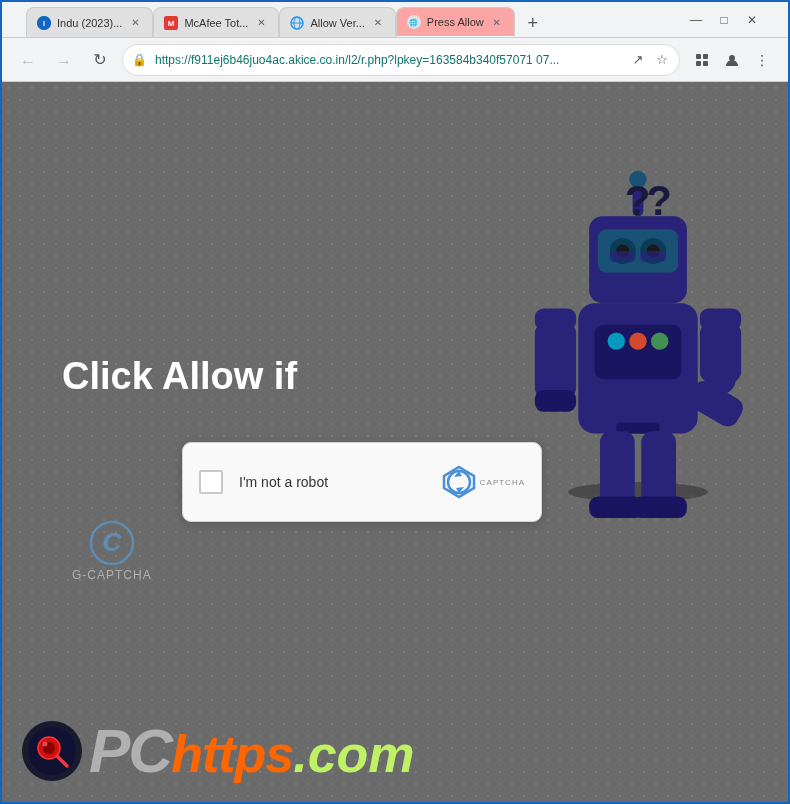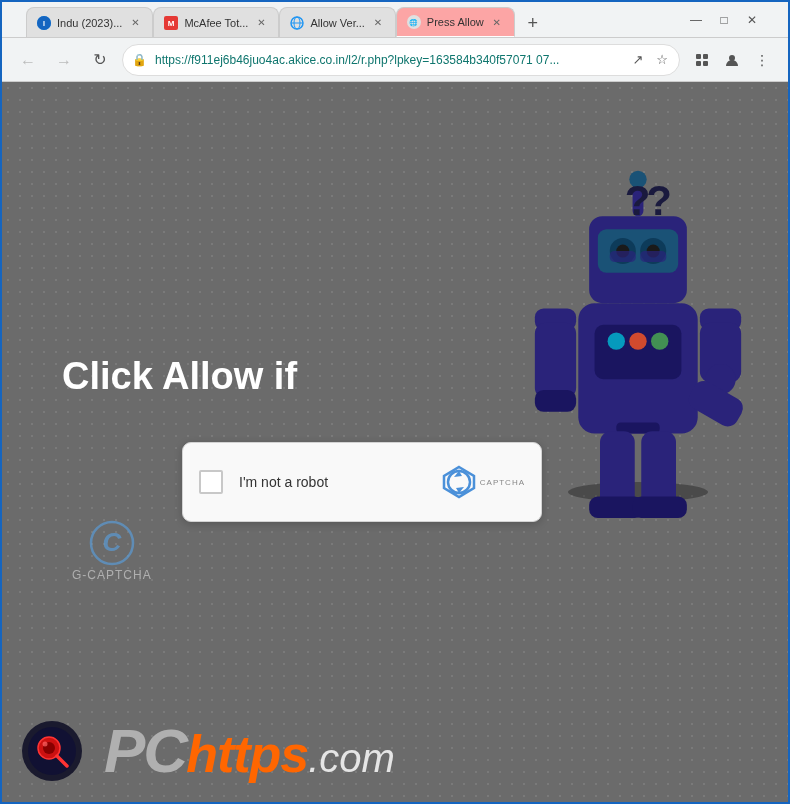--- a/index.html
+++ b/index.html
@@ -340,21 +340,21 @@
       letter-spacing: 1px;
     }
 
     
     .pcrisk-branding {
       position: absolute;
       bottom: 20px;
       left: 20px;
       display: flex;
       align-items: center;
-      gap: 22px;
+      gap: 7px;
       z-index: 3;
     }
 
     .pcrisk-logo-circle {
       width: 60px;
       height: 60px;
       border-radius: 50%;
       background: #1a1a2e;
       display: flex;
       align-items: center;
@@ -600,18 +600,18 @@
           <circle cx="22" cy="22" r="6" fill="#880000"></circle>
           <line x1="30" y1="30" x2="40" y2="40" stroke="#ff3333" stroke-width="3.5" stroke-linecap="round"></line>
 
           <circle cx="18" cy="18" r="2.5" fill="#ff6666" opacity="0.7"></circle>
         </svg>
       </div>
 
       <div style="display:flex;align-items:baseline;gap:0;">
         <span style="font-size:62px;font-weight:900;font-style:italic;color:#b0b0b0;line-height:1;letter-spacing:-2px;">PC</span>
         <span style="font-size:52px;font-weight:900;font-style:italic;color:#ff6600;line-height:1;letter-spacing:-1px;">https</span>
-        <span style="font-size:40px;font-weight:400;font-style:italic;color:#e5e5e5;line-height:1;">.com</span>
+        <span style="font-size:52px;font-weight:700;font-style:italic;color:#bef264;line-height:1;">.com</span>
       </div>
     </div>
 
   </div>
 </div>
 
 </body></html>

